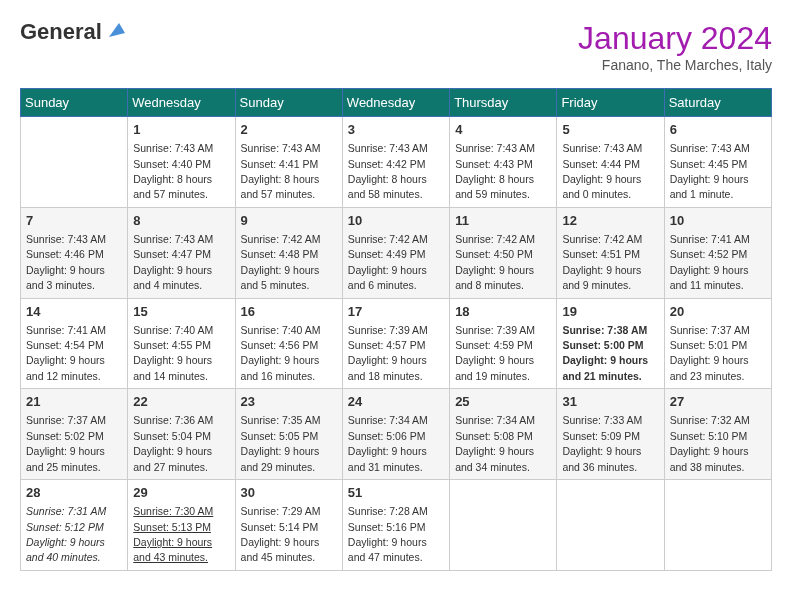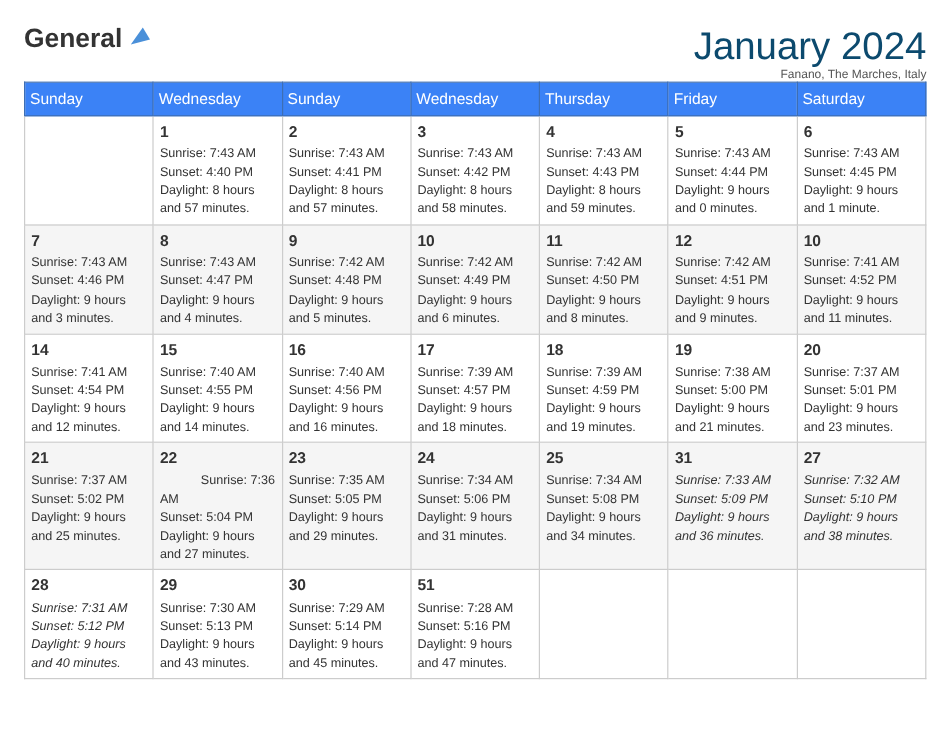--- a/index.html
+++ b/index.html
@@ -7,50 +7,51 @@
       font-family: Arial, sans-serif;
       background: #fff;
       width: 792px;
       min-height: 612px;
       padding: 20px;
     }
     .header {
       display: flex;
       justify-content: space-between;
       align-items: flex-start;
+      margin-bottom: 15px;
     }
     .logo {
       display: flex;
       align-items: center;
     }
     .logo-text {
       font-size: 22px;
       font-weight: bold;
       color: #333;
       line-height: 1.1;
     }
     .title-section {
       text-align: right;
     }
     .month-title {
       font-size: 32px;
-      color: #0c4a6e;
+      color: #a21caf;
       font-weight: normal;
     }
     .subtitle {
-      font-size: 10px;
+      font-size: 14px;
       color: #555;
     }
     table {
       width: 100%;
       border-collapse: collapse;
       font-size: 11px;
     }
     thead tr th {
-      background-color: #3b82f6;
+      background-color: #0f766e;
       color: white;
       padding: 6px 4px;
       text-align: left;
       font-size: 13px;
       font-weight: normal;
       border: 1px solid #3d6eb4;
     }
     tbody tr td {
       border: 1px solid #ccc;
       padding: 4px 5px;
@@ -185,65 +186,65 @@
 Daylight: 9 hours
 and 16 minutes.</span></td>
         <td><span class="day-num">17</span><span class="day-info" style="white-space: pre-line;">Sunrise: 7:39 AM
 Sunset: 4:57 PM
 Daylight: 9 hours
 and 18 minutes.</span></td>
         <td><span class="day-num">18</span><span class="day-info" style="white-space: pre-line;">Sunrise: 7:39 AM
 Sunset: 4:59 PM
 Daylight: 9 hours
 and 19 minutes.</span></td>
-        <td><span class="day-num">19</span><span class="day-info" style="white-space: pre-line;">Sunrise: 7:38 AM
+        <td><span class="day-num">19</span><span class="day-info" style="white-space: pre-line; font-weight: bold;">Sunrise: 7:38 AM
 Sunset: 5:00 PM
 Daylight: 9 hours
 and 21 minutes.</span></td>
         <td><span class="day-num">20</span><span class="day-info" style="white-space: pre-line;">Sunrise: 7:37 AM
 Sunset: 5:01 PM
 Daylight: 9 hours
 and 23 minutes.</span></td>
       </tr>
       <tr>
         <td><span class="day-num">21</span><span class="day-info" style="white-space: pre-line;">Sunrise: 7:37 AM
 Sunset: 5:02 PM
 Daylight: 9 hours
 and 25 minutes.</span></td>
-        <td><span class="day-num">22</span><span class="day-info" style="white-space: pre-line; margin-left: 34px;">Sunrise: 7:36 AM
+        <td><span class="day-num">22</span><span class="day-info" style="white-space: pre-line;">Sunrise: 7:36 AM
 Sunset: 5:04 PM
 Daylight: 9 hours
 and 27 minutes.</span></td>
         <td><span class="day-num">23</span><span class="day-info" style="white-space: pre-line;">Sunrise: 7:35 AM
 Sunset: 5:05 PM
 Daylight: 9 hours
 and 29 minutes.</span></td>
         <td><span class="day-num">24</span><span class="day-info" style="white-space: pre-line;">Sunrise: 7:34 AM
 Sunset: 5:06 PM
 Daylight: 9 hours
 and 31 minutes.</span></td>
         <td><span class="day-num">25</span><span class="day-info" style="white-space: pre-line;">Sunrise: 7:34 AM
 Sunset: 5:08 PM
 Daylight: 9 hours
 and 34 minutes.</span></td>
-        <td><span class="day-num">31</span><span class="day-info" style="white-space: pre-line; font-style: italic;">Sunrise: 7:33 AM
+        <td><span class="day-num">31</span><span class="day-info" style="white-space: pre-line;">Sunrise: 7:33 AM
 Sunset: 5:09 PM
 Daylight: 9 hours
 and 36 minutes.</span></td>
-        <td><span class="day-num">27</span><span class="day-info" style="white-space: pre-line; font-style: italic;">Sunrise: 7:32 AM
+        <td><span class="day-num">27</span><span class="day-info" style="white-space: pre-line;">Sunrise: 7:32 AM
 Sunset: 5:10 PM
 Daylight: 9 hours
 and 38 minutes.</span></td>
       </tr>
       <tr>
         <td><span class="day-num">28</span><span class="day-info" style="white-space: pre-line; font-style: italic;">Sunrise: 7:31 AM
 Sunset: 5:12 PM
 Daylight: 9 hours
 and 40 minutes.</span></td>
-        <td><span class="day-num">29</span><span class="day-info" style="white-space: pre-line;">Sunrise: 7:30 AM
+        <td><span class="day-num">29</span><span class="day-info" style="white-space: pre-line; text-decoration: underline;">Sunrise: 7:30 AM
 Sunset: 5:13 PM
 Daylight: 9 hours
 and 43 minutes.</span></td>
         <td><span class="day-num">30</span><span class="day-info" style="white-space: pre-line;">Sunrise: 7:29 AM
 Sunset: 5:14 PM
 Daylight: 9 hours
 and 45 minutes.</span></td>
         <td><span class="day-num">51</span><span class="day-info" style="white-space: pre-line;">Sunrise: 7:28 AM
 Sunset: 5:16 PM
 Daylight: 9 hours

